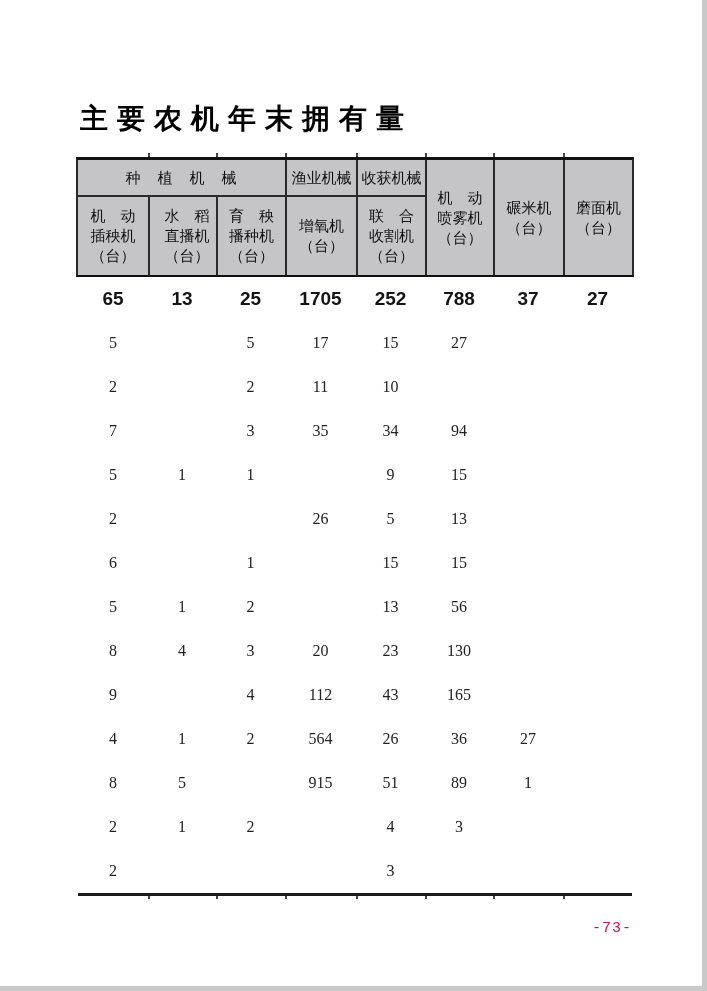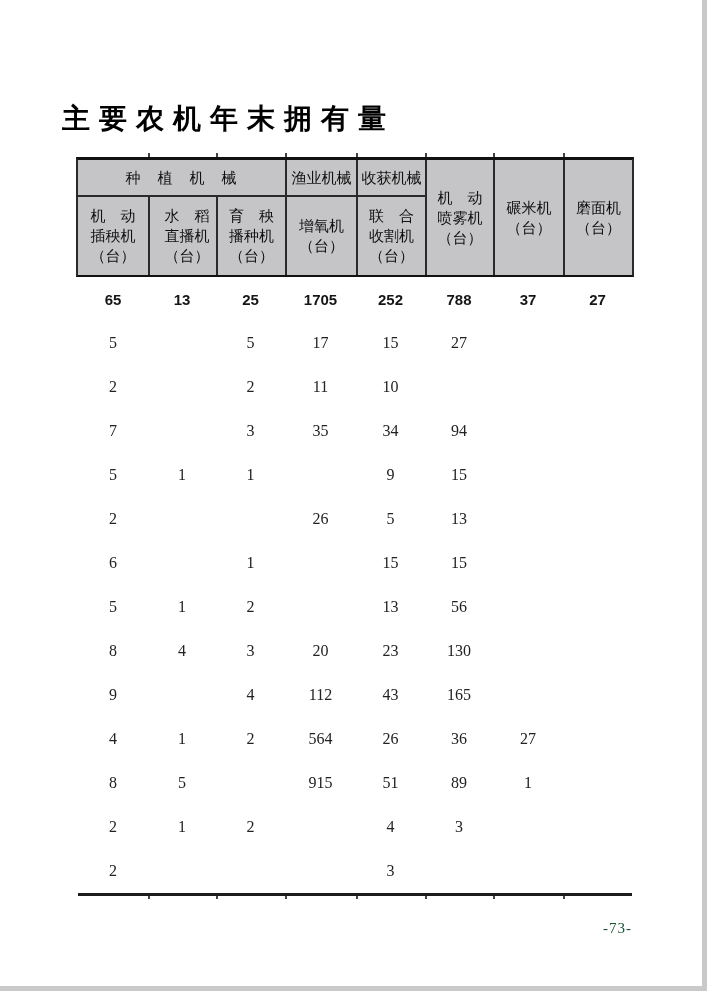--- a/index.html
+++ b/index.html
@@ -9,21 +9,21 @@
     background:#ffffff;
     overflow:hidden;
     font-family:"Liberation Serif","DejaVu Serif",serif;
     color:#1a1a1a;
   }
   
   .edge-right{position:absolute;top:0;right:0;width:5px;height:991px;background:#c9c9c9;}
   .edge-bottom{position:absolute;left:0;bottom:0;width:707px;height:5px;background:#c9c9c9;}
 
   .title{
-    position:absolute;left:62px;top:100px;
+    position:absolute;left:80px;top:100px;
     font-size:28px;font-weight:700;letter-spacing:9px;
     color:#000;white-space:nowrap;
     font-family:"Liberation Serif","DejaVu Serif",serif;
   }
 
   
   .ghead{
     position:absolute;left:78px;top:157px;width:554px;
     box-sizing:content-box;
     display:grid;
@@ -66,29 +66,29 @@
     grid-template-columns:70px 68px 69px 71px 69px 68px 70px 69px;
     height:44px;
   }
   .tcell{
     display:flex;align-items:center;justify-content:center;
     font-size:16px;color:#222;
     font-family:"Liberation Serif","DejaVu Serif",serif;
   }
   .trow.bold .tcell{
     font-family:"Liberation Sans","DejaVu Sans",sans-serif;
-    font-weight:700;color:#151515;font-size:15px;
+    font-weight:700;color:#151515;font-size:19px;
   }
   .bottom-rule{
     position:absolute;left:78px;top:893px;width:554px;height:3px;background:#1c1c1c;
   }
   .page-number{
     position:absolute;top:920px;right:75px;
-    font-size:15px;color:#14532d;letter-spacing:1px;
-    font-family:Liberation Serif, serif;
+    font-size:15px;color:#be185d;letter-spacing:1px;
+    font-family:Liberation Mono, monospace;
   }
 </style>
 </head>
 <body>
 
 <div class="page">
 
   <div class="title">主要农机年末拥有量</div>
 
   <div class="ghead">

